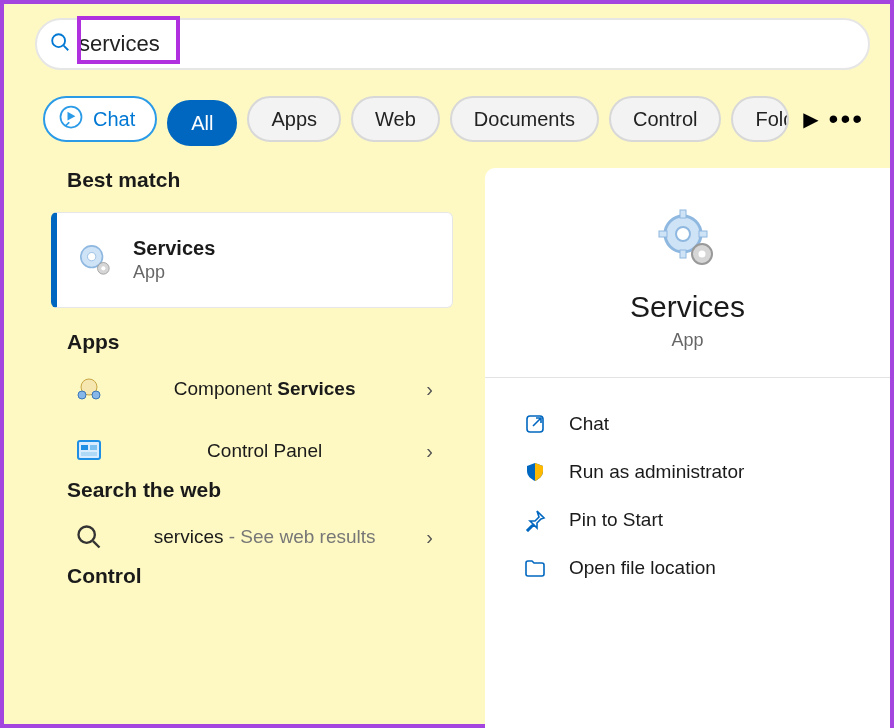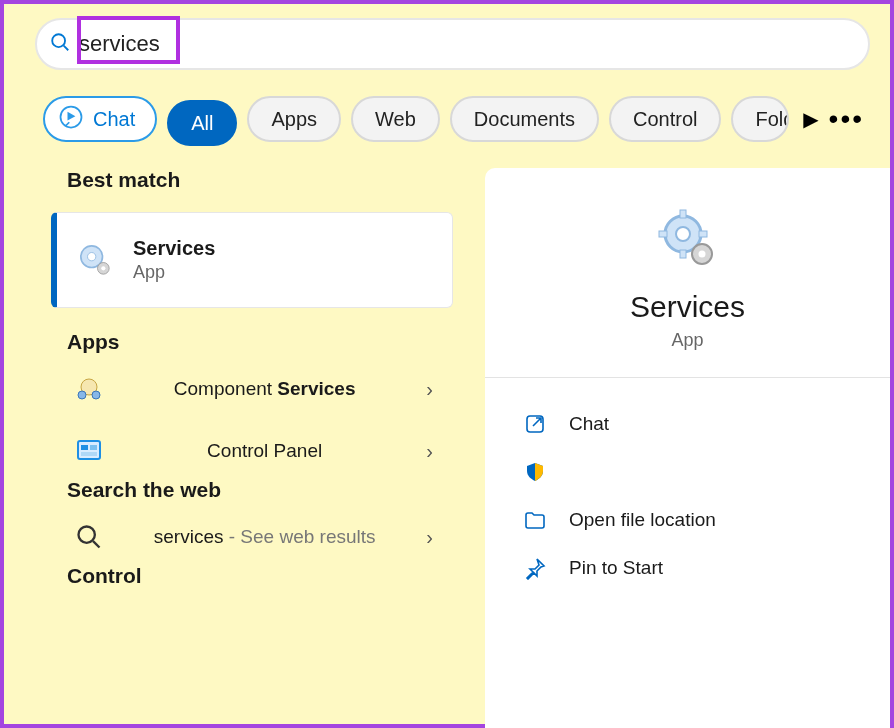--- a/index.html
+++ b/index.html
@@ -289,32 +289,33 @@
           </span>
         <span class="action-label">Chat</span>
       </div>
       <div class="action-row">
         <span class="action-icon">
             <svg viewBox="0 0 24 24">
               <path d="M12 3 l8 3 v5 c0 5 -4 8 -8 10 c-4 -2 -8 -5 -8 -10 v-5 z" fill="#0067c0" stroke="none"></path>
               <path d="M12 3 l8 3 v5 c0 5 -4 8 -8 10 z" fill="#ffb900" stroke="none"></path>
             </svg>
           </span>
+        <span class="action-label">Run as administrator</span>
+      </div>
+      <div class="action-row">
+        <span class="action-icon">
+            <svg viewBox="0 0 24 24">
+              <path d="M14 3 l7 7 l-3 1 l-4 4 l0 5 l-3 -3 l-6 6 l-1 -1 l6 -6 l-3 -3 l5 0 l4 -4 z"></path>
+            </svg>
+          </span>
+        <span class="action-label">Pin to Start</span>
       </div>
       <div class="action-row">
         <span class="action-icon">
             <svg viewBox="0 0 24 24">
               <path d="M3 7 a2 2 0 0 1 2 -2 h4 l2 2 h8 a2 2 0 0 1 2 2 v9 a2 2 0 0 1 -2 2 h-14 a2 2 0 0 1 -2 -2 z"></path>
             </svg>
           </span>
         <span class="action-label">Open file location</span>
       </div>
-      <div class="action-row">
-        <span class="action-icon">
-            <svg viewBox="0 0 24 24">
-              <path d="M14 3 l7 7 l-3 1 l-4 4 l0 5 l-3 -3 l-6 6 l-1 -1 l6 -6 l-3 -3 l5 0 l4 -4 z"></path>
-            </svg>
-          </span>
-        <span class="action-label">Pin to Start</span>
-      </div>
     </div>
   </div>
 </div>
 
 </body></html>

